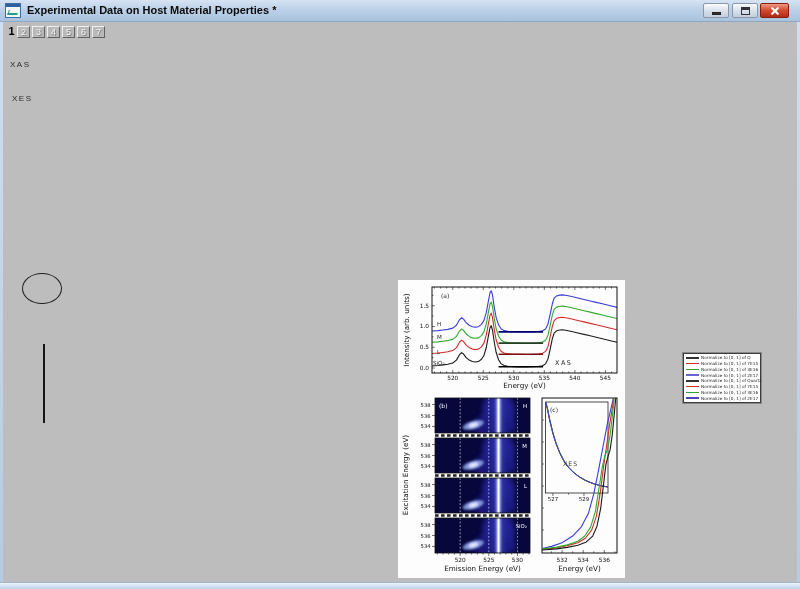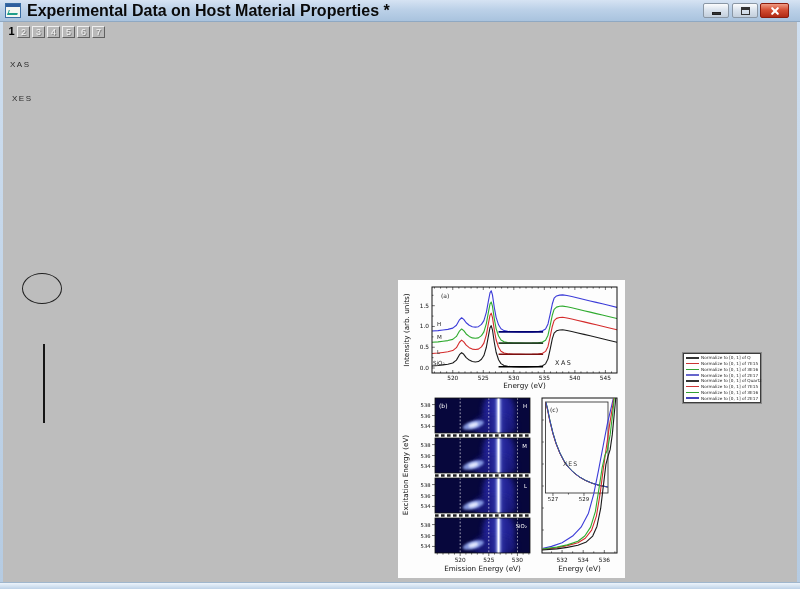--- a/index.html
+++ b/index.html
@@ -10,21 +10,21 @@
   
   #titlebar { position:absolute; left:0; top:0; width:800px; height:22px;
     background:linear-gradient(#d6e3f3, #bcd1e8 45%, #a9c3de);
     border-bottom:1px solid #8fa8c2; }
   #app-icon { position:absolute; left:5px; top:3px; width:16px; height:15px;
     background:#f4f7f2; border:1px solid #3a6ea5; }
   #app-icon .bar { position:absolute; left:0; top:0; right:0; height:3px; background:#2f5f9e; }
   #app-icon .g1 { position:absolute; left:2px; top:6px; width:10px; height:5px;
     border-bottom:2px solid #1f9e8a; border-left:1px solid #1f9e8a; transform:skewX(-18deg); }
   #title-text { position:absolute; left:27px; top:0; height:22px; line-height:21px;
-    font-size:16px; font-weight:bold; color:#0a0a0a; white-space:nowrap; }
+    font-size:11px; font-weight:bold; color:#0a0a0a; white-space:nowrap; }
   .winbtn { position:absolute; top:3px; height:15px; border-radius:2px;
     border:1px solid #8a97a5;
     background:linear-gradient(#fbfcfd, #dbe4ee 45%, #c3cfdc); }
   #btn-min   { left:703px; width:26px; }
   #btn-max   { left:732px; width:26px; }
   #btn-close { left:760px; width:29px; border-color:#8c1c0d;
     background:linear-gradient(#ef9b84, #d44f34 45%, #b02a15); }
   #btn-min .glyph { position:absolute; left:8px; top:8px; width:9px; height:3px; background:#333;
     border:1px solid #222; }
   #btn-max .glyph { position:absolute; left:8px; top:3px; width:9px; height:8px;

